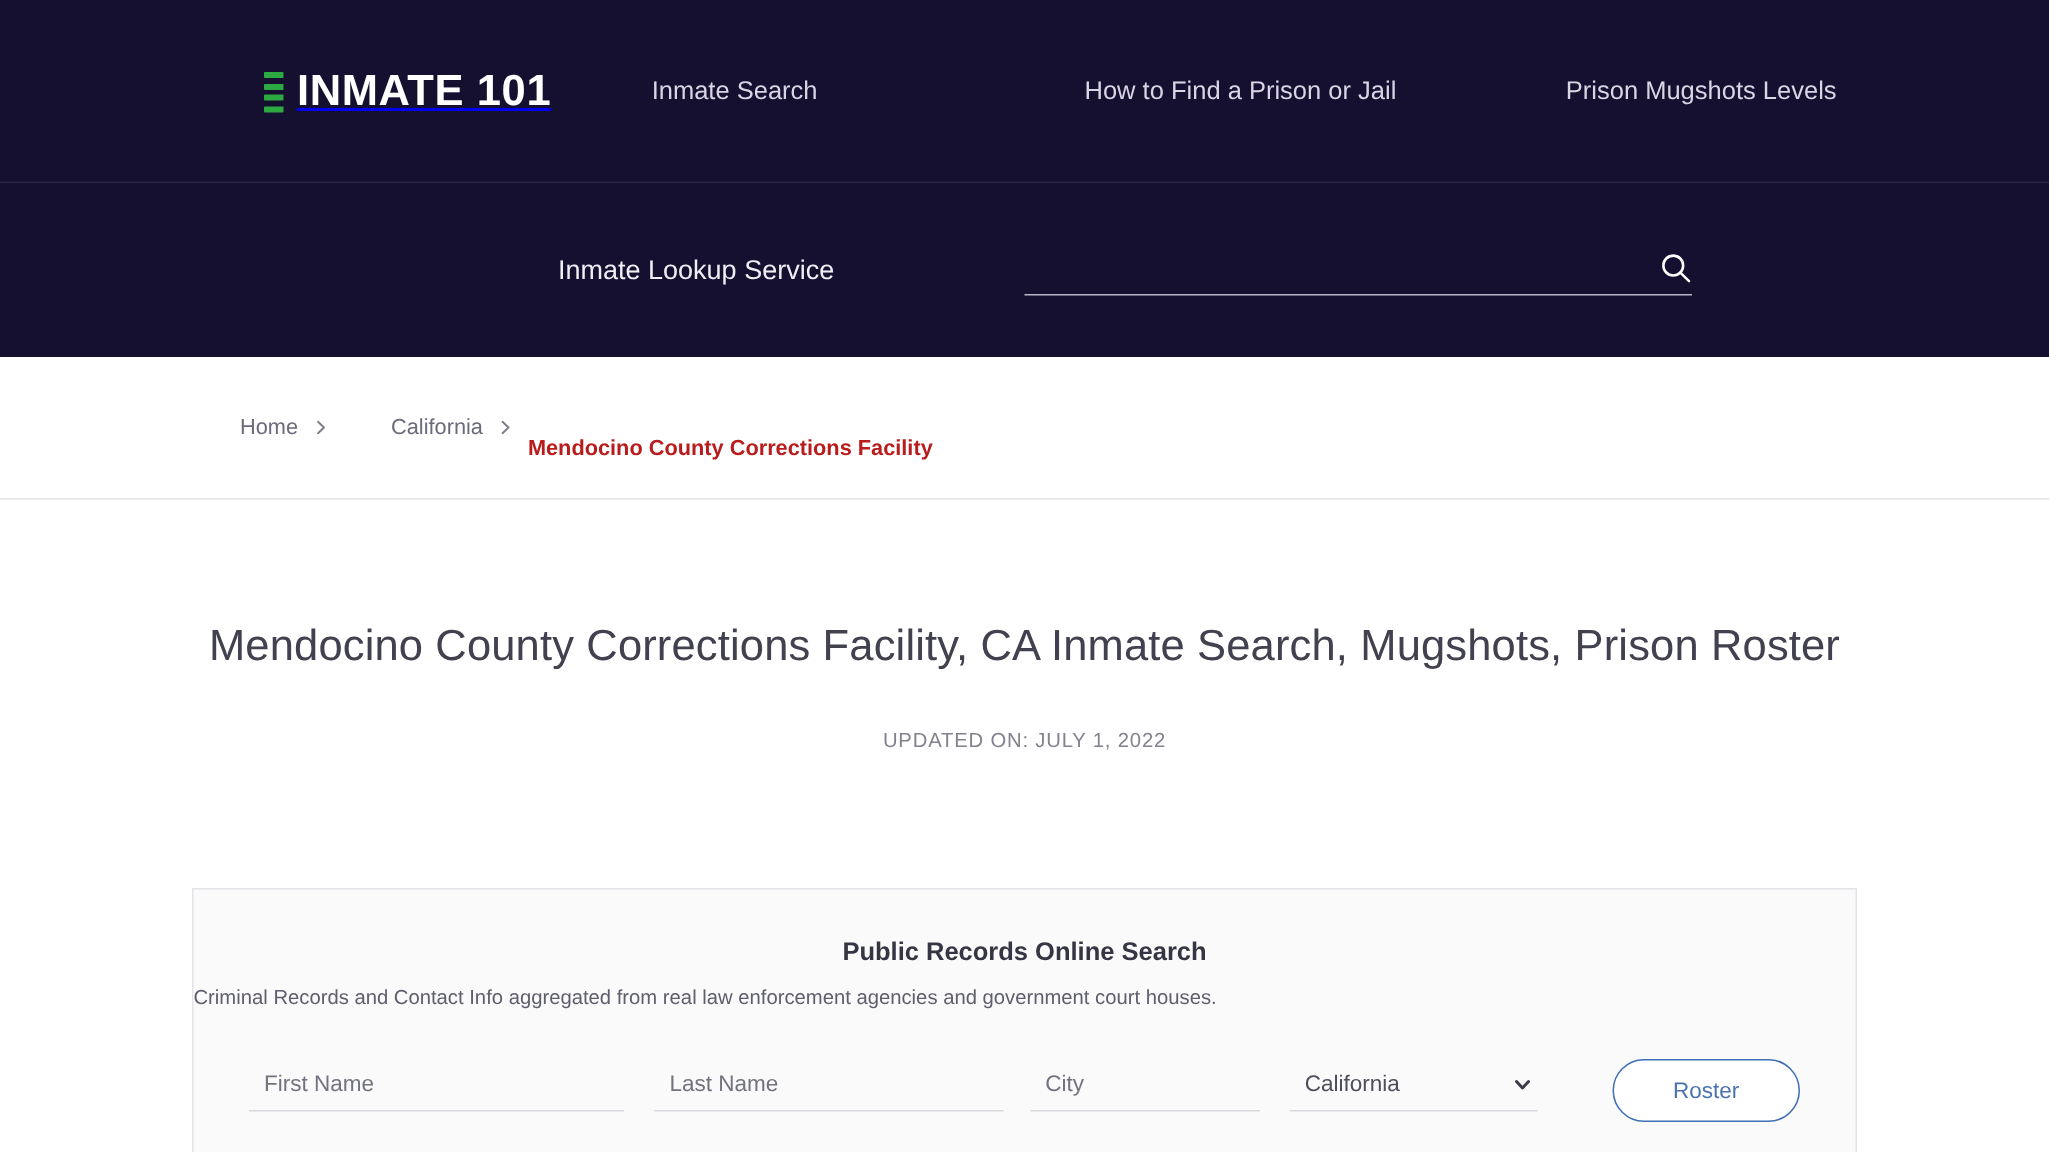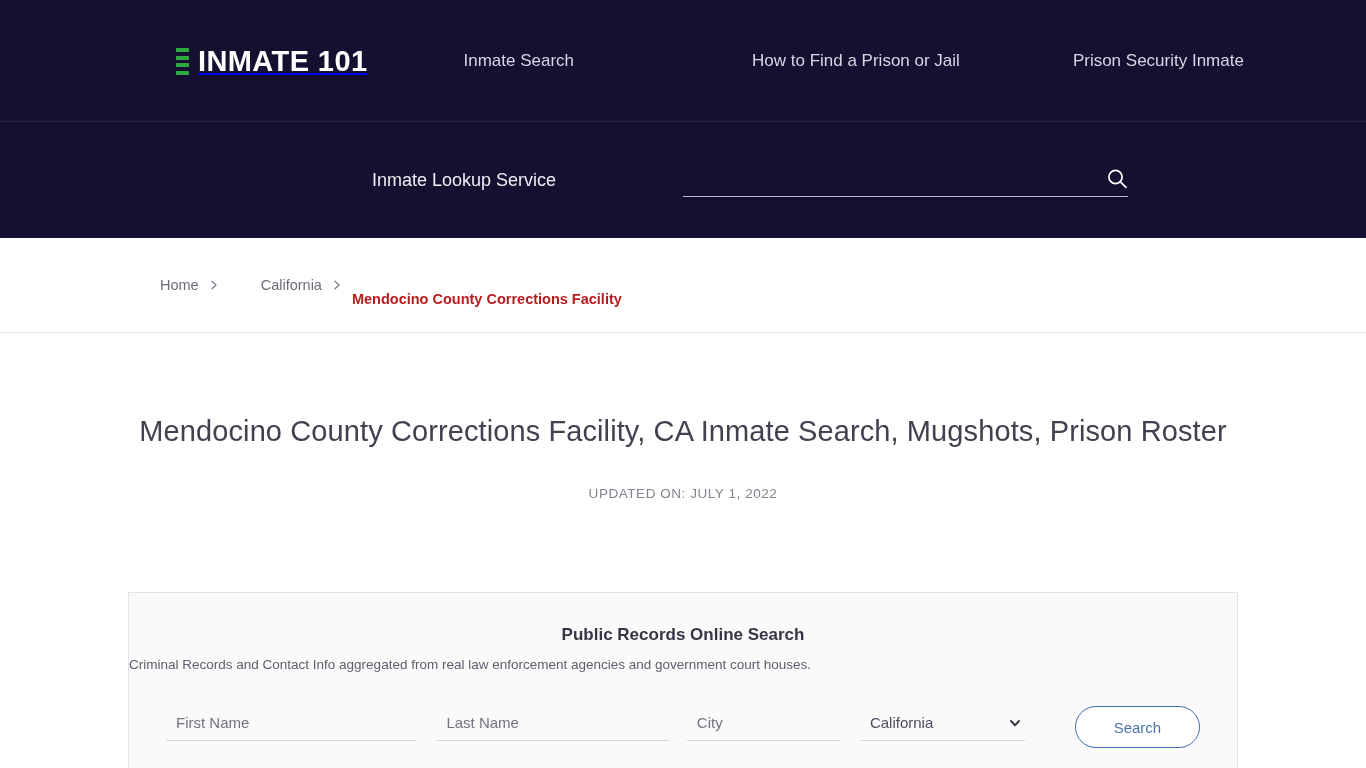--- a/index.html
+++ b/index.html
@@ -63,21 +63,21 @@
     color: #ffffff;
     font-size: 29px;
     font-weight: bold;
     letter-spacing: 0.4px;
     white-space: nowrap;
   }
 
   .mainnav {
     display: flex;
     align-items: center;
-    margin-left: 96px;
+    margin-left: 67px;
     gap: 17px;
     text-align: right;
   }
   .mainnav a {
     color: #d9d5e4;
     font-size: 17px;
     text-decoration: none;
     white-space: nowrap;
     padding: 6px 0;
   }
@@ -265,21 +265,21 @@
         <i></i>
     </span>
     <span class="brand-text">INMATE 101</span>
   </a>
 
   <nav class="mainnav">
     <a href="#">Inmate Search</a>
     <span class="nav-gap-1"></span>
     <a href="#">How to Find a Prison or Jail</a>
     <span class="nav-gap-2"></span>
-    <a href="#">Prison Security Inmate</a>
+    <a href="#">Prison Mugshots Levels</a>
   </nav>
 </header>
 
 <section class="searchstrip">
   <span class="lookup-label">Inmate Lookup Service</span>
 
   <div class="searchwrap">
     <input type="text" placeholder="" value="" style="">
     <button class="search-btn">
       <svg width="22" height="22" viewBox="0 0 22 22">
@@ -336,16 +336,16 @@
         <select>
           <option>California</option>
         </select>
         <span class="chev">
           <svg width="16" height="16" viewBox="0 0 16 16">
               <path d="M4 6 L8 10.3 L12 6" fill="none" stroke="#3b3b49" stroke-width="2" stroke-linecap="round" stroke-linejoin="round"></path>
             </svg>
         </span>
       </div>
 
-      <button class="btn-search" type="submit">Search</button>
+      <button class="btn-search" type="submit">Roster</button>
     </form>
   </section>
 </main>
 
 </body></html>

